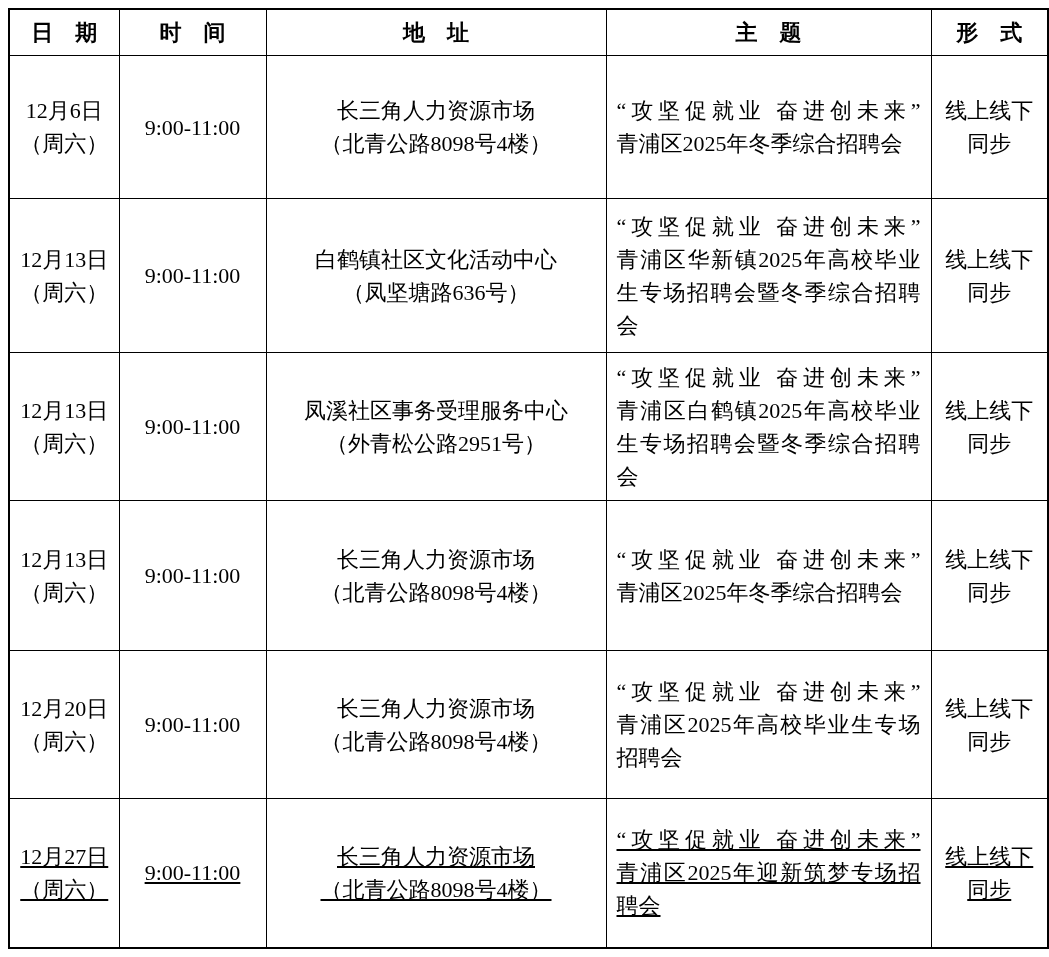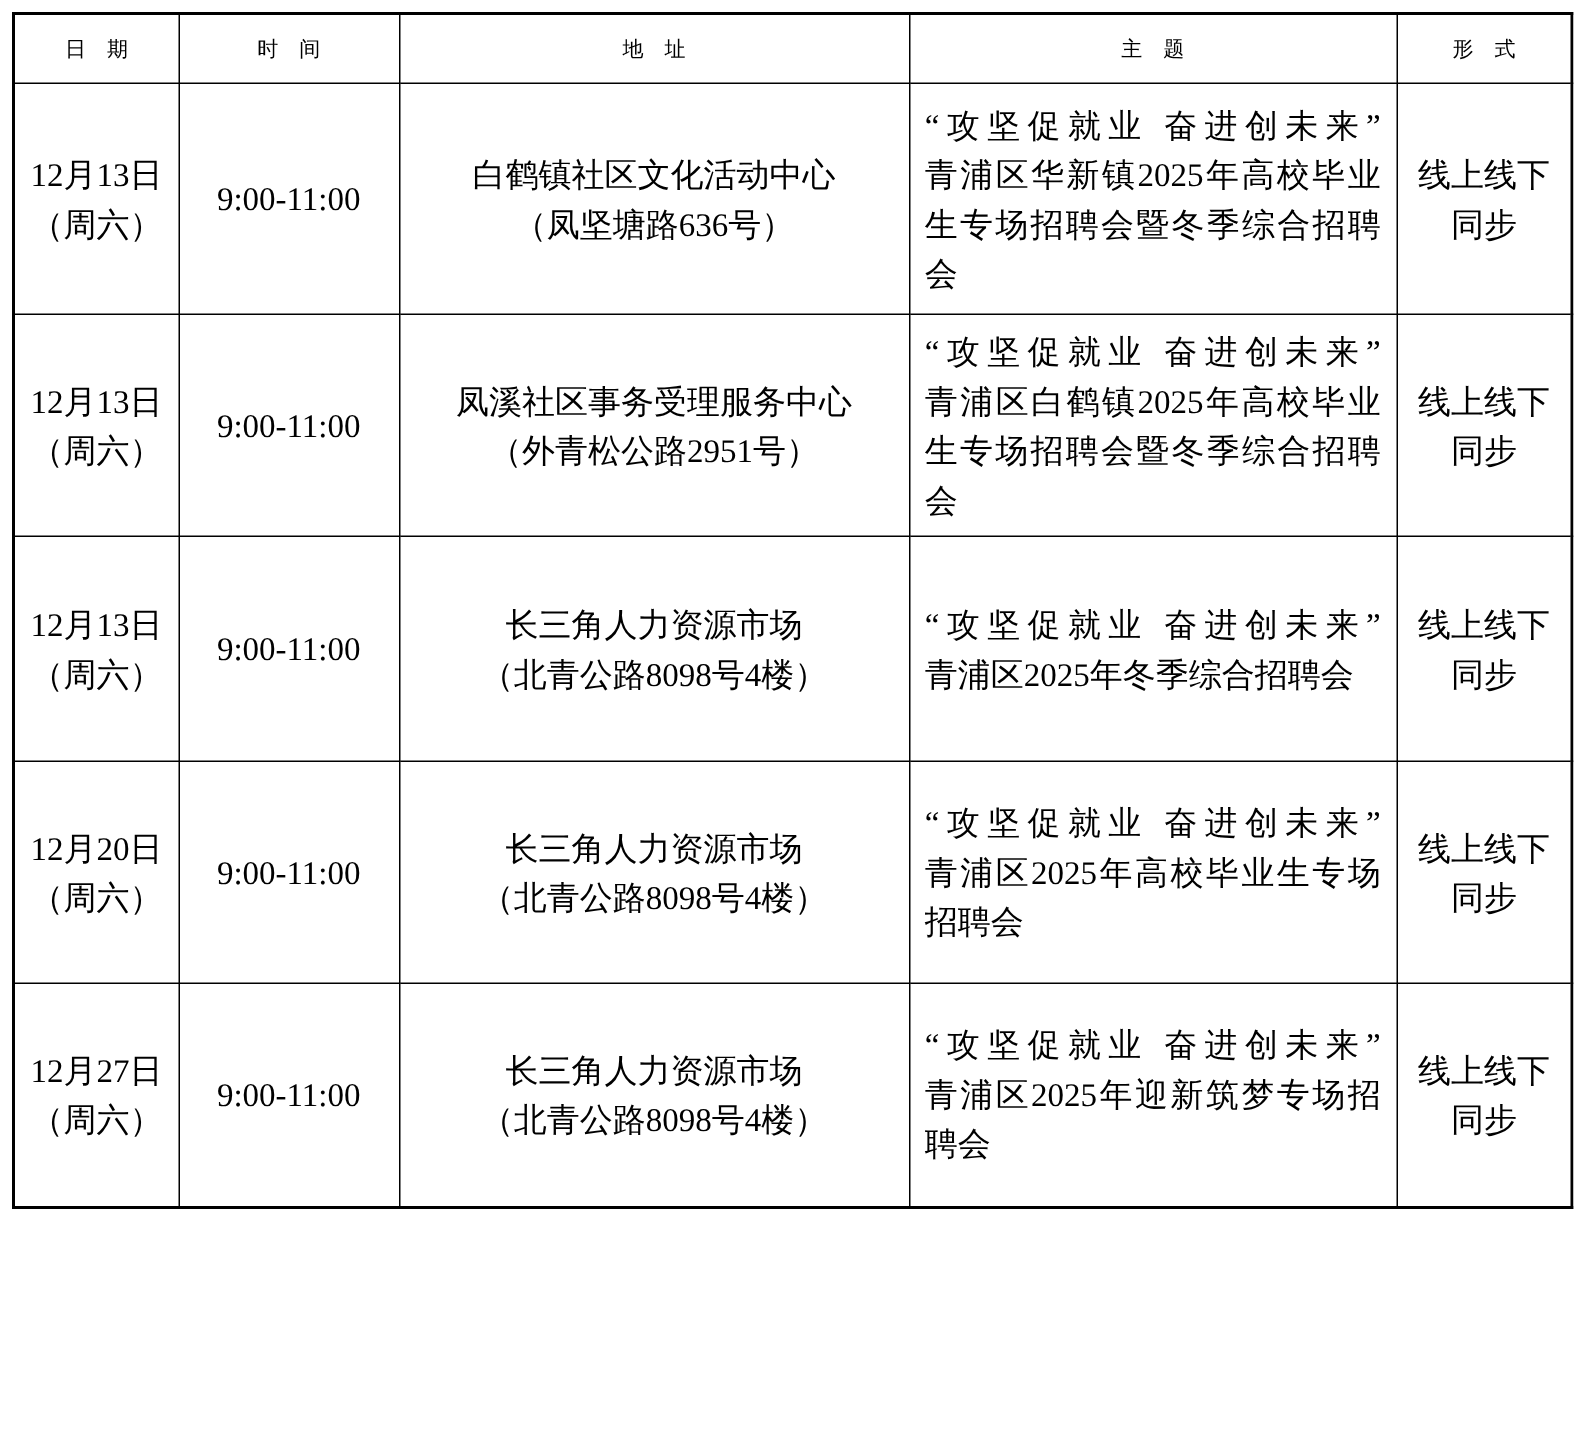--- a/index.html
+++ b/index.html
@@ -26,22 +26,22 @@
   col.c-addr   { width: 340px; }
   col.c-theme  { width: 325px; }
   col.c-format { width: 117px; }
 
   th, td {
     border: 1px solid #000000;
     vertical-align: middle;
     padding: 0;
   }
   th {
-    font-size: 14px;
-    font-weight: normal;
+    font-size: 22px;
+    font-weight: bold;
     text-align: center;
     height: 45px;
   }
   td {
     font-size: 22px;
     line-height: 1.5;
   }
   td.center {
     text-align: center;
     white-space: pre-line;
@@ -54,21 +54,21 @@
     text-align-last: justify;
   }
   .theme-rest {
     text-align: justify;
   }
   tr.r1 { height: 143px; }
   tr.r2 { height: 154px; }
   tr.r3 { height: 148px; }
   tr.r4 { height: 150px; }
   tr.r5 { height: 148px; }
-  tr.r6 { height: 149px; }
+  tr.r6 { height: 149px; text-decoration: underline; }
 </style>
 </head>
 <body>
 
 <div class="doc">
   <table class="schedule">
     <colgroup>
       <col class="c-date">
       <col class="c-time">
       <col class="c-addr">
@@ -78,20 +78,33 @@
     <thead>
       <tr>
         <th>日　期</th>
         <th>时　间</th>
         <th>地　址</th>
         <th>主　题</th>
         <th>形　式</th>
       </tr>
     </thead>
     <tbody>
+      <tr class="r1">
+        <td class="center">12月6日
+（周六）</td>
+        <td class="center">9:00-11:00</td>
+        <td class="center">长三角人力资源市场
+（北青公路8098号4楼）</td>
+        <td class="theme">
+          <div class="slogan">“攻坚促就业 奋进创未来”</div>
+          <div class="theme-rest">青浦区2025年冬季综合招聘会</div>
+        </td>
+        <td class="center">线上线下
+同步</td>
+      </tr>
       <tr class="r2">
         <td class="center">12月13日
 （周六）</td>
         <td class="center">9:00-11:00</td>
         <td class="center">白鹤镇社区文化活动中心
 （凤坚塘路636号）</td>
         <td class="theme">
           <div class="slogan">“攻坚促就业 奋进创未来”</div>
           <div class="theme-rest">青浦区华新镇2025年高校毕业生专场招聘会暨冬季综合招聘会</div>
         </td>

